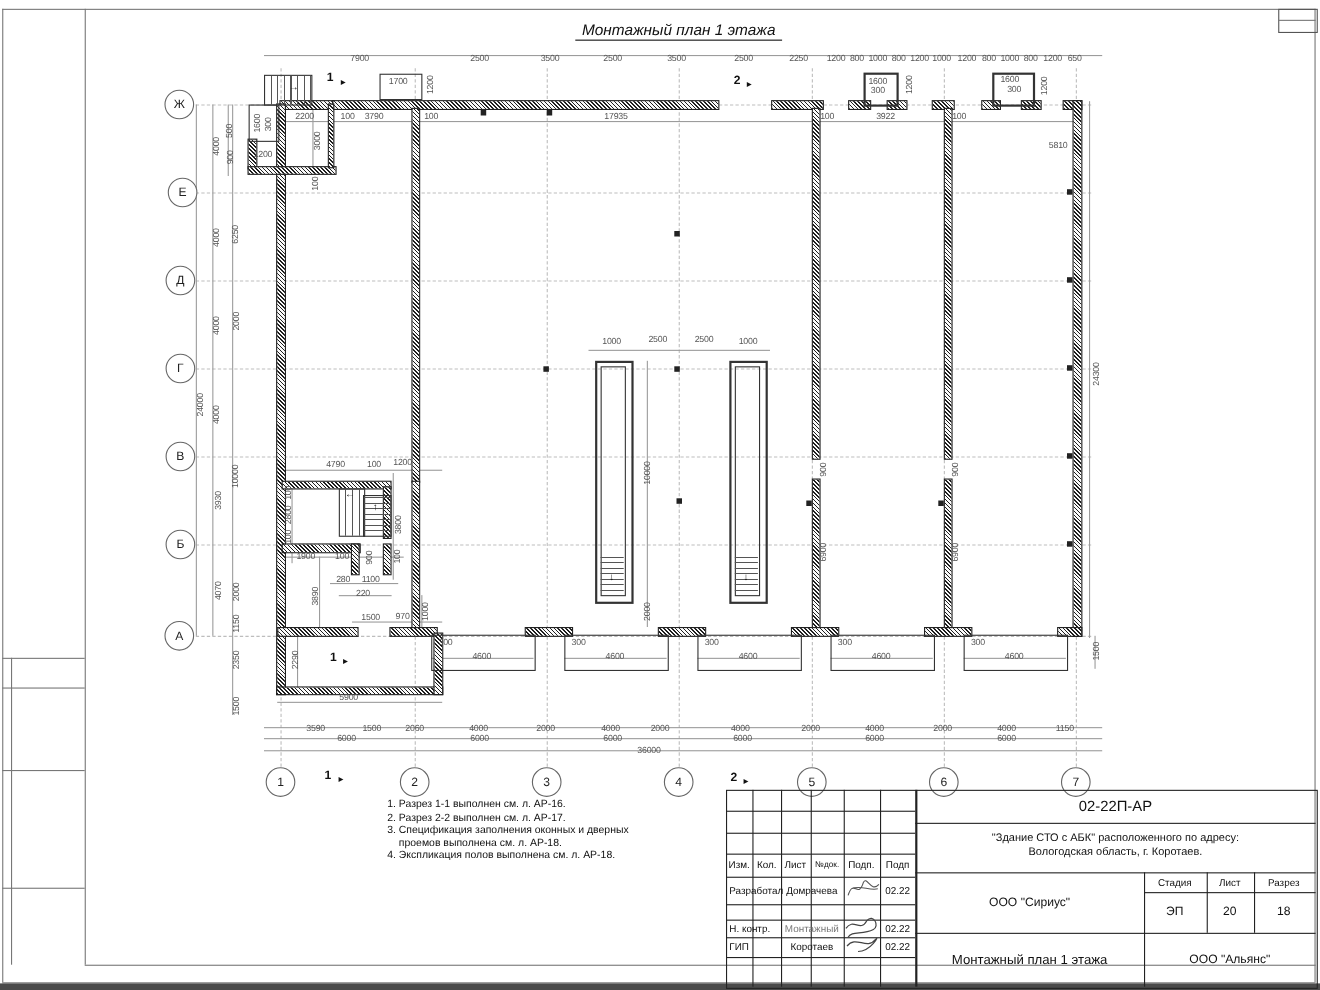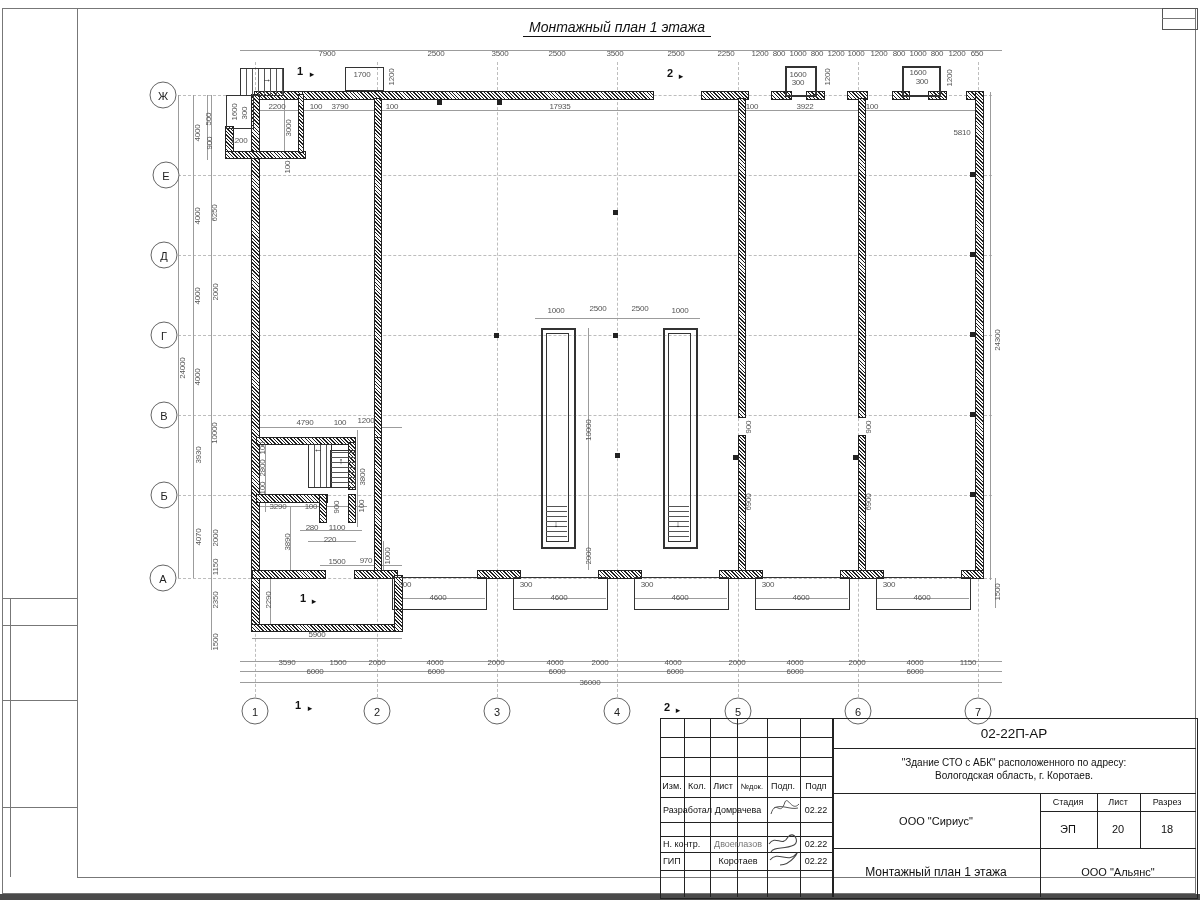--- a/index.html
+++ b/index.html
@@ -237,21 +237,21 @@
       <div class="lbl r" style="left: 748px; top: 502px;">6900</div>
       <div class="lbl r" style="left: 868px; top: 427px;">900</div>
       <div class="lbl r" style="left: 868px; top: 502px;">6900</div>
       <div class="lbl" style="left: 305px; top: 422px;">4790</div>
       <div class="lbl" style="left: 340px; top: 422px;">100</div>
       <div class="lbl" style="left: 366px; top: 420px;">1200</div>
       <div class="lbl r" style="left: 262px; top: 448px;">100</div>
       <div class="lbl r" style="left: 262px; top: 468px;">2800</div>
       <div class="lbl r" style="left: 262px; top: 488px;">100</div>
       <div class="lbl r" style="left: 362px; top: 477px;">3800</div>
-      <div class="lbl" style="left: 278px; top: 506px;">3290</div>
+      <div class="lbl" style="left: 278px; top: 506px;">1900</div>
       <div class="lbl" style="left: 311px; top: 506px;">100</div>
       <div class="lbl r" style="left: 336px; top: 507px;">900</div>
       <div class="lbl r" style="left: 361px; top: 506px;">100</div>
       <div class="lbl" style="left: 312px; top: 527px;">280</div>
       <div class="lbl" style="left: 337px; top: 527px;">1100</div>
       <div class="lbl" style="left: 330px; top: 539px;">220</div>
       <div class="lbl r" style="left: 287px; top: 542px;">3890</div>
       <div class="lbl r" style="left: 387px; top: 556px;">1000</div>
       <div class="lbl" style="left: 337px; top: 561px;">1500</div>
       <div class="lbl" style="left: 366px; top: 560px;">970</div>
@@ -311,20 +311,21 @@
       <div class="bub" style="left: 163px; top: 578px;">А</div>
       <div class="bub" style="left: 255px; top: 711px;">1</div>
       <div class="bub" style="left: 377px; top: 711px;">2</div>
       <div class="bub" style="left: 497px; top: 711px;">3</div>
       <div class="bub" style="left: 617px; top: 711px;">4</div>
       <div class="bub" style="left: 738px; top: 711px;">5</div>
       <div class="bub" style="left: 858px; top: 711px;">6</div>
       <div class="bub" style="left: 978px; top: 711px;">7</div>
     </div>
 
+  <div class="notes"><div>1. Разрез 1-1 выполнен см. л. АР-16.</div><div>2. Разрез 2-2 выполнен см. л. АР-17.</div><div>3. Спецификация заполнения оконных и дверных</div><div>    проемов выполнена см. л. АР-18.</div><div>4. Экспликация полов выполнена см. л. АР-18.</div></div>
 
   <div>
     <div class="outl" style="left:660px;top:718px;width:536px;height:179px;border:1.5px solid #222"></div>
 
     <div class="sline" style="left:684px;top:718px;width:1px;height:179px"></div>
     <div class="sline" style="left:710px;top:718px;width:1px;height:179px"></div>
     <div class="sline" style="left:737px;top:718px;width:1px;height:179px"></div>
     <div class="sline" style="left:767px;top:718px;width:1px;height:179px"></div>
     <div class="sline" style="left:800px;top:718px;width:1px;height:179px"></div>
     <div class="sline" style="left:832px;top:718px;width:1.5px;height:179px"></div>
@@ -350,21 +351,21 @@
     <div class="stxt" style="left:697px;top:786px">Кол.</div>
     <div class="stxt" style="left:723px;top:786px">Лист</div>
     <div class="stxt fs7" style="left:752px;top:786px">№док.</div>
     <div class="stxt" style="left:783px;top:786px">Подп.</div>
     <div class="stxt" style="left:816px;top:786px">Подп</div>
 
     <div class="stxt l" style="left:663px;top:810px">Разработал</div>
     <div class="stxt" style="left:738px;top:810px">Домрачева</div>
     <div class="stxt" style="left:816px;top:810px">02.22</div>
     <div class="stxt l" style="left:663px;top:844px">Н. контр.</div>
-    <div class="stxt" style="left:738px;top:844px;color:#777">Двоеглазов</div>
+    <div class="stxt" style="left:738px;top:844px;color:#777">Монтажный</div>
     <div class="stxt" style="left:816px;top:844px">02.22</div>
     <div class="stxt l" style="left:663px;top:861px">ГИП</div>
     <div class="stxt" style="left:738px;top:861px">Коротаев</div>
     <div class="stxt" style="left:816px;top:861px">02.22</div>
 
     <svg class="sig" style="left:768px;top:796px" width="34" height="24" viewBox="0 0 34 24">
       <path d="M3 18 C8 2, 12 22, 17 6 C20 0, 24 16, 31 8 M6 12 C14 8, 22 14, 30 12" fill="none" stroke="#555" stroke-width="1"></path>
     </svg>
     <svg class="sig" style="left:766px;top:832px" width="38" height="36" viewBox="0 0 38 36">
       <path d="M3 12 C10 2, 16 16, 22 5 C28 -2, 34 10, 28 13 C18 18, 8 14, 5 20 M4 28 C12 18, 22 32, 30 22 C34 17, 26 33, 14 33" fill="none" stroke="#444" stroke-width="1.1"></path>

